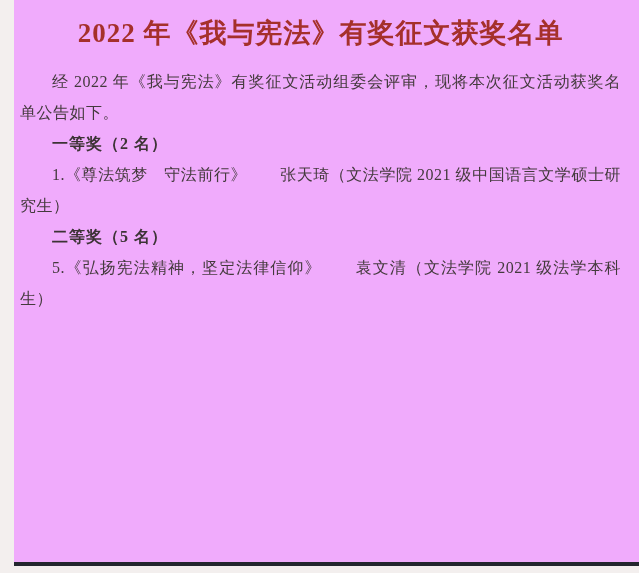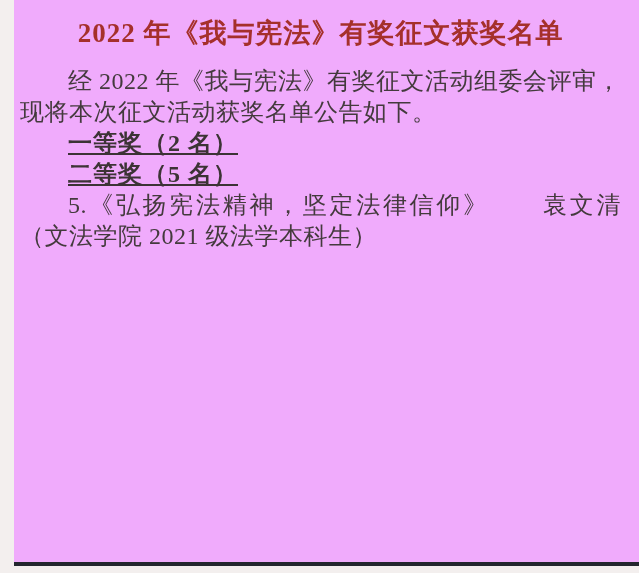--- a/index.html
+++ b/index.html
@@ -31,46 +31,46 @@
     margin: 4px 0 16px 0;
     text-align: center;
     font-size: 27px;
     font-weight: bold;
     color: #a5302b;
     letter-spacing: 1px;
     line-height: 34px;
   }
   .para {
     margin: 0;
-    font-size: 24px;
+    font-size: 16px;
     line-height: 31px;
     color: #443a3d;
     text-indent: 2em;
     letter-spacing: 0.5px;
     text-align: justify;
   }
   .section-heading {
     font-weight: bold;
     color: #3c3335;
     letter-spacing: 1px;
-    text-decoration: underline;
   }
 </style>
 </head>
 <body>
 
 <div class="stage">
   <div class="panel">
 
     <h1 class="doc-title">2022 年《我与宪法》有奖征文获奖名单</h1>
 
     <p class="para">经 2022 年《我与宪法》有奖征文活动组委会评审，现将本次征文活动获奖名单公告如下。</p>
 
     <p class="para section-heading">一等奖（2 名）</p>
 
+    <p class="para">1.《尊法筑梦　守法前行》　　张天琦（文法学院 2021 级中国语言文学硕士研究生）</p>
 
 
     <p class="para section-heading">二等奖（5 名）</p>
 
 
 
 
 
     <p class="para">5.《弘扬宪法精神，坚定法律信仰》　　袁文清（文法学院 2021 级法学本科生）</p>
 

